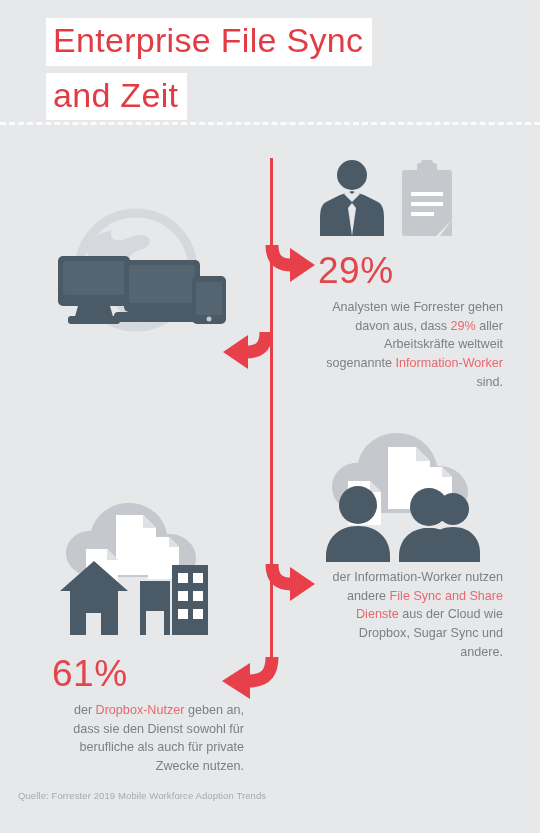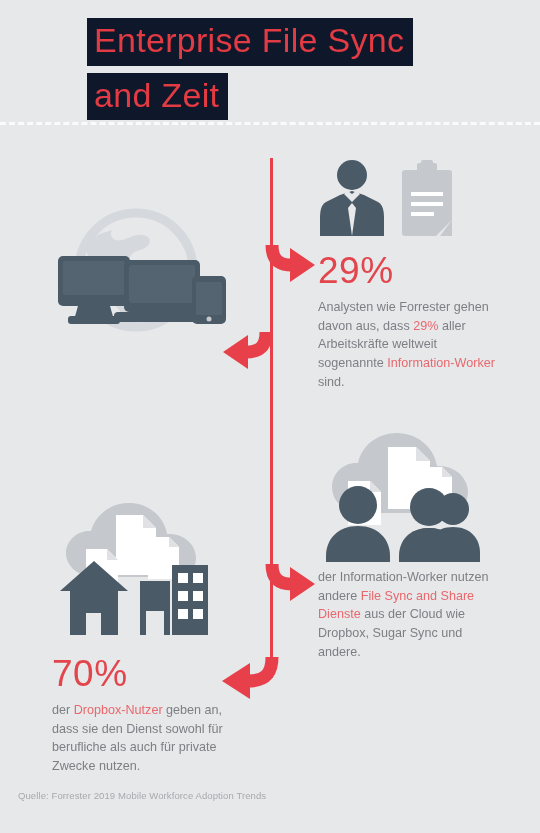--- a/index.html
+++ b/index.html
@@ -23,30 +23,29 @@
 
   
   .header {
     position: absolute;
     left: 46px;
     top: 18px;
     width: 420px;
   }
   .title-line {
     display: inline-block;
-    background: #0f172a;
+    background: #ffffff;
     color: #e23b43;
     font-size: 34px;
     font-weight: 300;
     letter-spacing: 0.3px;
     line-height: 1.28;
     padding: 1px 9px 3px 7px;
     margin-bottom: 7px;
     white-space: nowrap;
-    margin-left: 41px;
   }
   .divider {
     position: absolute;
     left: 0;
     top: 122px;
     width: 540px;
     height: 0;
     border-top: 3px dashed #fbfbfc;
   }
 
@@ -76,20 +75,21 @@
   }
   .stat-number.big {
     font-size: 35px;
   }
   .body-text {
     color: #7c8085;
     font-size: 12.6px;
     line-height: 1.48;
     margin: 0;
     font-weight: 400;
+    text-align: right;
   }
   .hl { color: #e8686d; }
 
   .right-block { left: 318px; width: 185px; text-align: left; }
   .left-block  { left: 52px;  width: 192px; text-align: left; }
 
   
   .icon-wrap { position: absolute; }
 
   
@@ -234,21 +234,21 @@
       <rect x="124" y="70" width="36" height="70" fill="#4a5a66"></rect>
       <rect x="130" y="78" width="10" height="10" fill="#ffffff"></rect>
       <rect x="145" y="78" width="10" height="10" fill="#ffffff"></rect>
       <rect x="130" y="96" width="10" height="10" fill="#ffffff"></rect>
       <rect x="145" y="96" width="10" height="10" fill="#ffffff"></rect>
       <rect x="130" y="114" width="10" height="10" fill="#ffffff"></rect>
       <rect x="145" y="114" width="10" height="10" fill="#ffffff"></rect>
     </svg>
   </div>
   <div class="block left-block" style="top:655px;">
-    <div class="stat-number">70%</div>
+    <div class="stat-number">61%</div>
     <p class="body-text">
       <span>der </span><span class="hl">Dropbox-Nutzer</span><span> geben an, dass sie den Dienst sowohl für berufliche als auch für private Zwecke nutzen.</span>
     </p>
   </div>
 
   <div class="source">Quelle: Forrester 2019 Mobile Workforce Adoption Trends</div>
 
 </div>
 
 </body></html>

